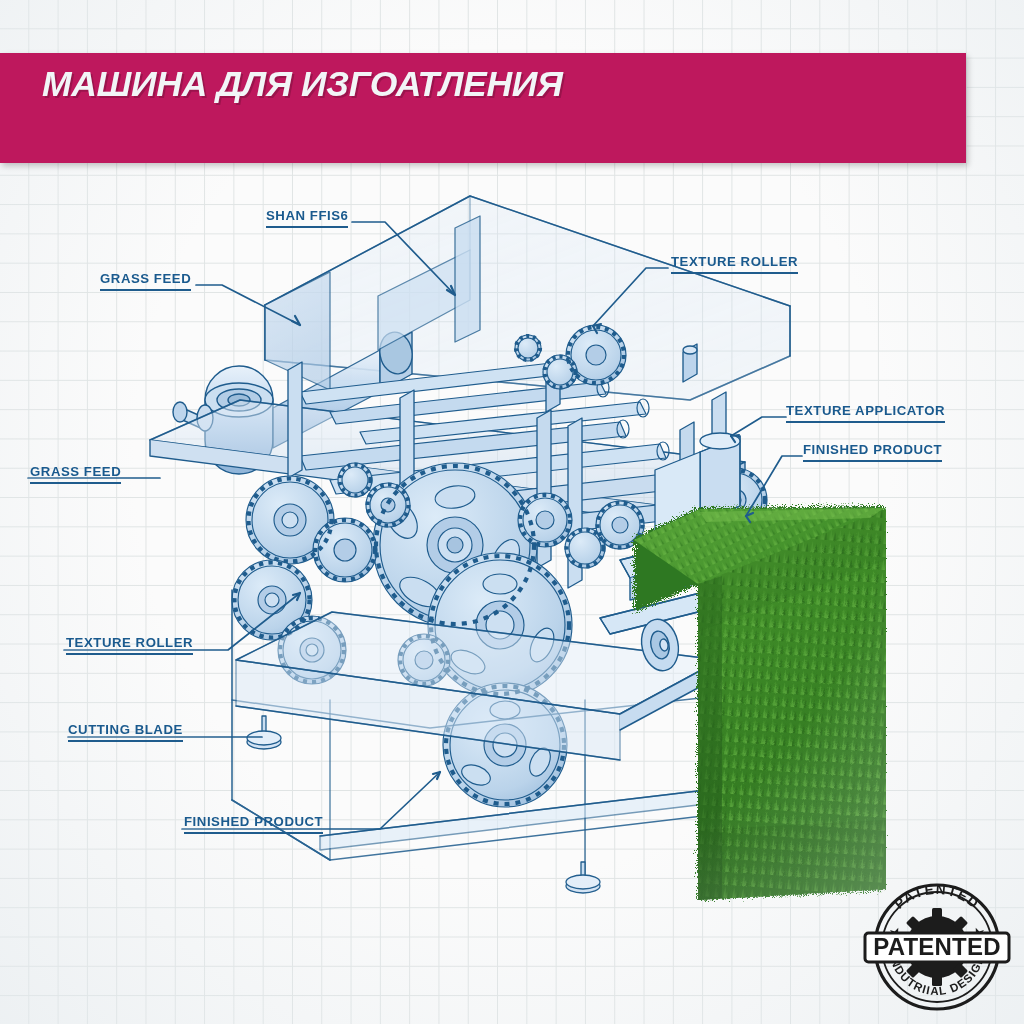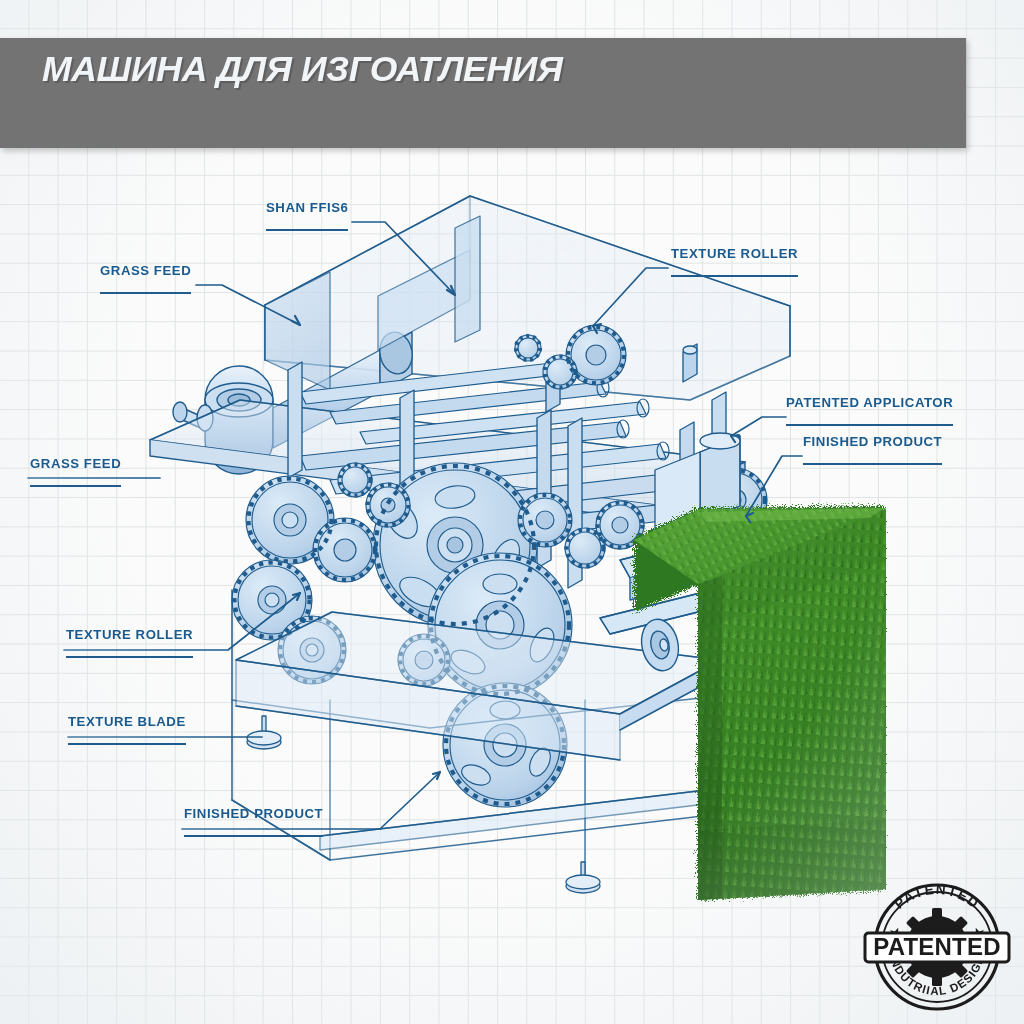--- a/index.html
+++ b/index.html
@@ -19,22 +19,22 @@
     background-size:29.3px 29.3px;
     background-position:-1px -1px;
   }
   #vignette{
     position:absolute;inset:0;
     background:radial-gradient(ellipse at 50% 45%, rgba(255,255,255,0) 52%, rgba(225,232,236,0.55) 100%);
     pointer-events:none;
   }
   
   #banner{
-    position:absolute;left:0;top:38px;width:966px;height:110px;
-    background:#737373;
+    position:absolute;left:0;top:53px;width:966px;height:110px;
+    background:#be185d;
     box-shadow:2px 3px 6px rgba(0,0,0,0.22);
   }
   #banner .ttl{
     position:absolute;left:42px;top:9px;
     color:#f2f5f7;
     font-size:35.5px;
     font-weight:bold;
     font-style:italic;
     letter-spacing:-0.3px;
     line-height:45px;
@@ -43,22 +43,23 @@
   }
   #banner .l2{top:54px;}
   
   .lbl{
     position:absolute;
     color:#1a5a8e;
     font-size:13.2px;
     font-weight:bold;
     letter-spacing:0.55px;
     white-space:nowrap;
-    padding-bottom:14px;
+    padding-bottom:3px;
     border-bottom:2.1px solid #1f5c8d;
+    margin-top:8px;
   }
   
   svg.layer{position:absolute;left:0;top:0;width:1024px;height:1024px;overflow:visible;}
   svg.layer *{vector-effect:non-scaling-stroke;}
   
   #stamp{position:absolute;left:862px;top:872px;width:150px;height:150px;}
 </style>
 </head>
 <body>
 
@@ -420,25 +421,25 @@
 
 <div id="vignette"></div>
 
 <div id="banner">
   <div class="ttl">МАШИНА ДЛЯ ИЗГОАТЛЕНИЯ</div>
 </div>
 
 <div class="lbl" style="left:266px;top:200px;">SHAN FFIS6</div>
 <div class="lbl" style="left:100px;top:263px;">GRASS FEED</div>
 <div class="lbl" style="left:671px;top:246px;">TEXTURE ROLLER</div>
-<div class="lbl" style="left:786px;top:395px;">PATENTED APPLICATOR</div>
+<div class="lbl" style="left:786px;top:395px;">TEXTURE APPLICATOR</div>
 <div class="lbl" style="left:803px;top:434px;">FINISHED PRODUCT</div>
 <div class="lbl" style="left:30px;top:456px;">GRASS FEED</div>
 <div class="lbl" style="left:66px;top:627px;">TEXTURE ROLLER</div>
-<div class="lbl" style="left:68px;top:714px;">TEXTURE BLADE</div>
+<div class="lbl" style="left:68px;top:714px;">CUTTING BLADE</div>
 <div class="lbl" style="left:184px;top:806px;">FINISHED PRODUCT</div>
 
 <svg id="stamp" viewBox="0 0 150 150">
   <defs>
     <path id="arcTop" d="M 22 75 A 53 53 0 0 1 128 75"></path>
     <path id="arcBot" d="M 27 75 A 48 48 0 0 0 123 75"></path>
   </defs>
   <g fill="none" stroke="#1c1c1c">
     <circle cx="75" cy="75" r="62" stroke-width="3.2"></circle>
     <circle cx="75" cy="75" r="55" stroke-width="1.8"></circle>

